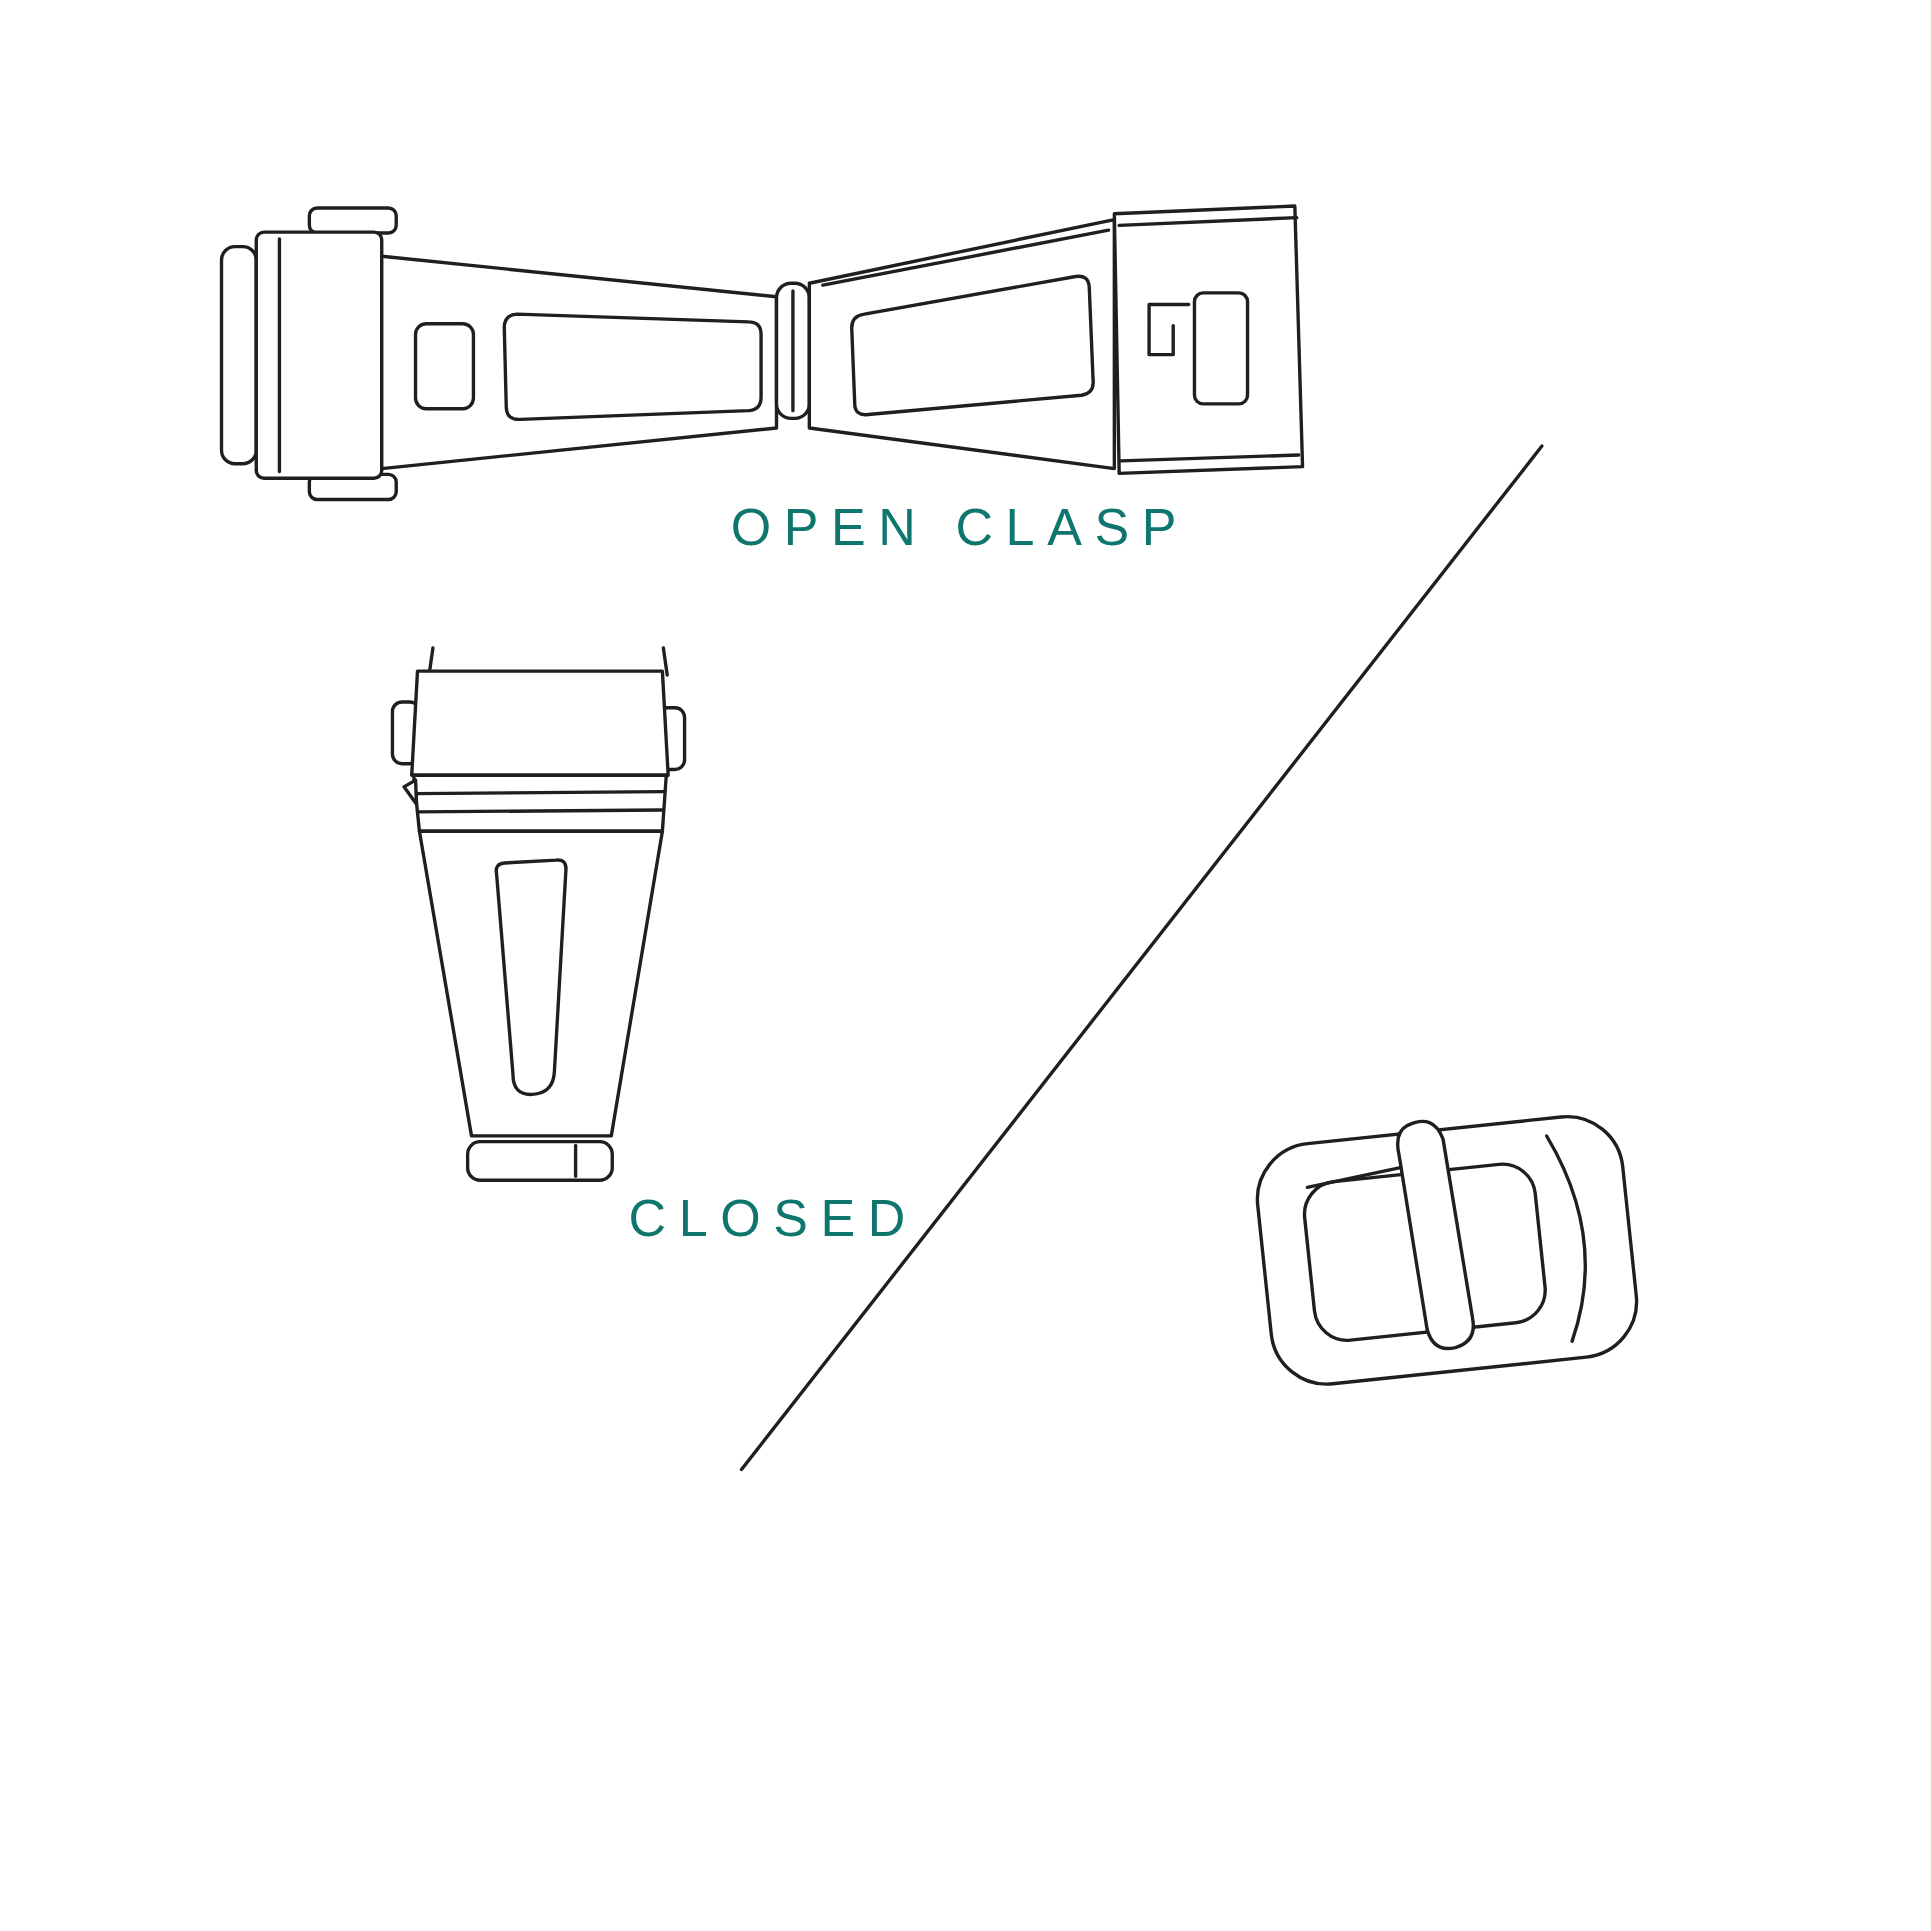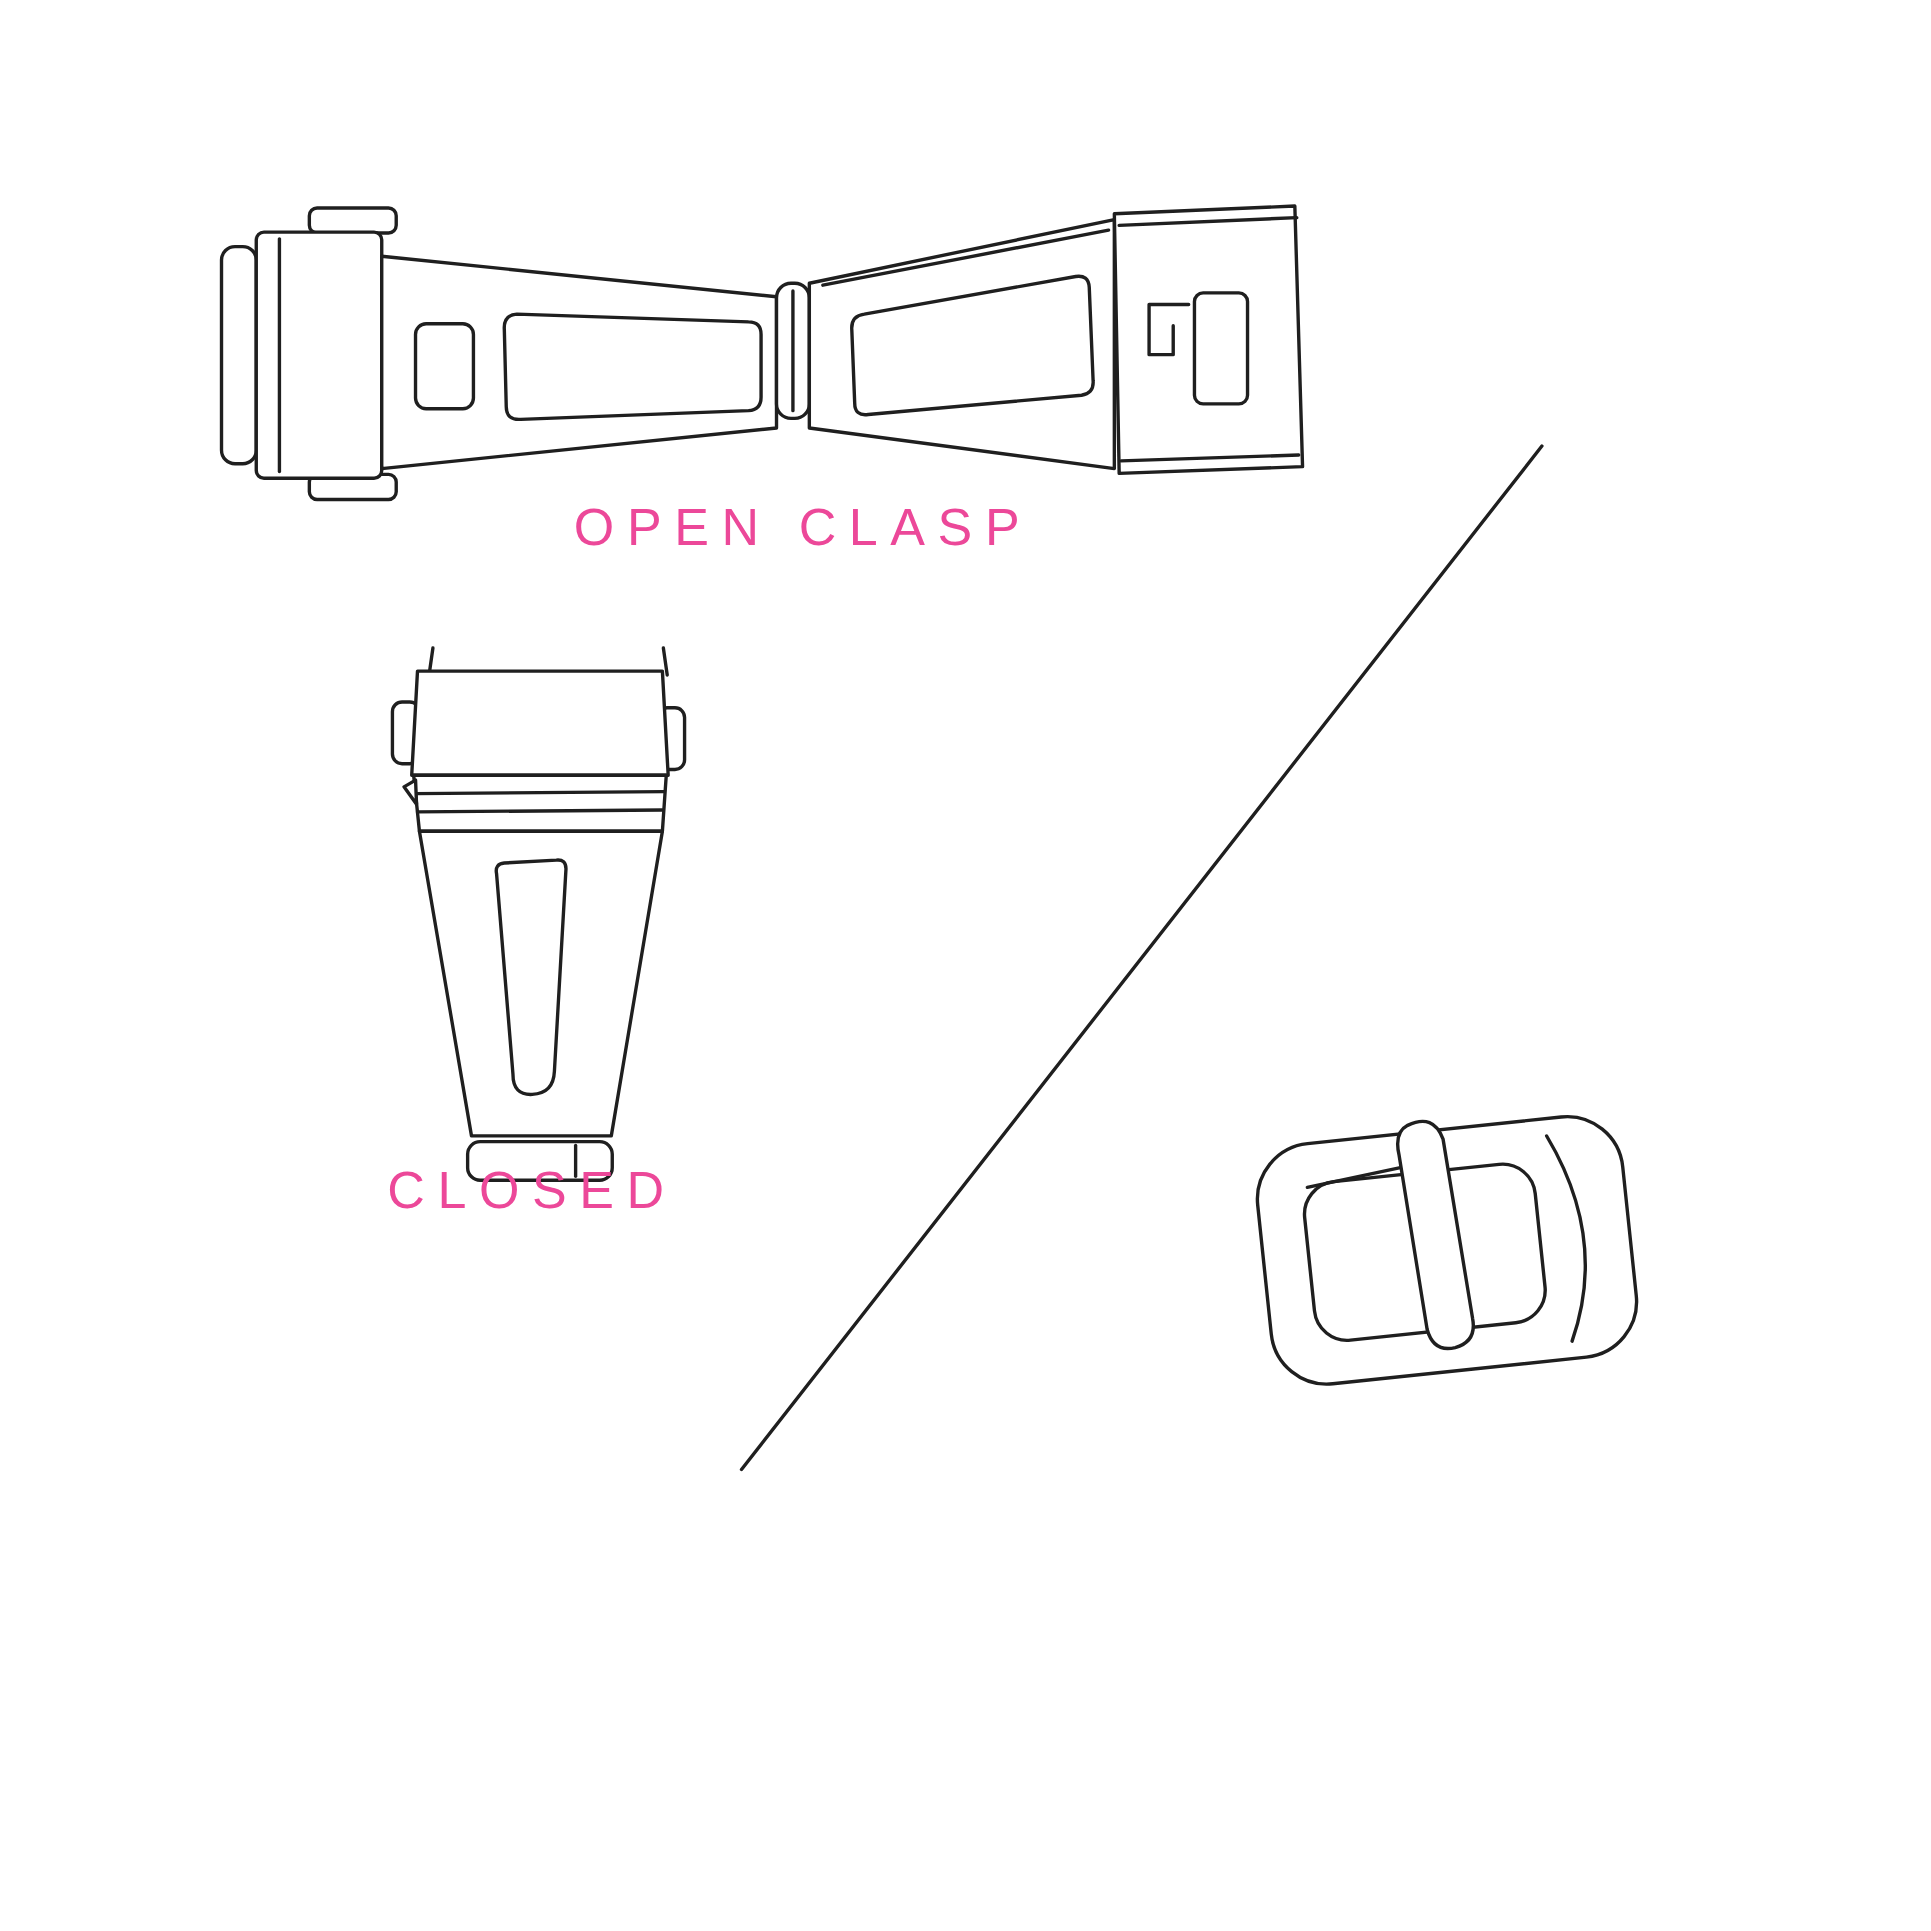--- a/index.html
+++ b/index.html
@@ -19,22 +19,22 @@
   .fig {
     position: absolute;
   }
   .fig svg {
     display: block;
     width: 100%;
     height: 100%;
   }
   .label {
     position: absolute;
-    text-align: center;
-    color: #ec4899;
+    text-align: right;
+    color: #0f766e;
     font-weight: 400;
     white-space: nowrap;
   }
   .label-sub {
     font-size: 52px;
     letter-spacing: 12.6px;
   }
   .label-title {
     font-size: 102px;
     letter-spacing: 29px;
@@ -114,21 +114,21 @@
 
       <path class="ink-fill" d="M44,196 L296,196 L243,512 L98,512 Z"></path>
 
       <path class="ink" d="M124,240 Q122,230 132,229 L186,226 Q196,225 196,235 L184,445 Q183,468 161,469 Q141,470 141,448 Z"></path>
 
       <rect class="ink-fill" x="94" y="518" width="150" height="40" rx="13"></rect>
       <line class="ink" x1="206" y1="522" x2="206" y2="554"></line>
     </svg>
   </div>
 
-  <div class="label label-sub" style="left:146px; top:1160px; width:772px;">CLOSED</div>
+  <div class="label label-sub" style="left:146px; top:1188px; width:772px;">CLOSED</div>
 
   <svg class="fig" style="left:0; top:0; width:1931px; height:1931px; pointer-events:none;" viewBox="0 0 2000 2000">
     <line class="ink" x1="1597" y1="462" x2="768" y2="1522"></line>
   </svg>
 
   <div class="fig" style="left:1221px; top:1062px; width:454px; height:396px;">
     <svg viewBox="0 0 470 410">
       <g transform="rotate(-6 235 205)">
 
         <rect class="ink-fill" x="45" y="70" width="380" height="250" rx="58" stroke-width="4"></rect>

